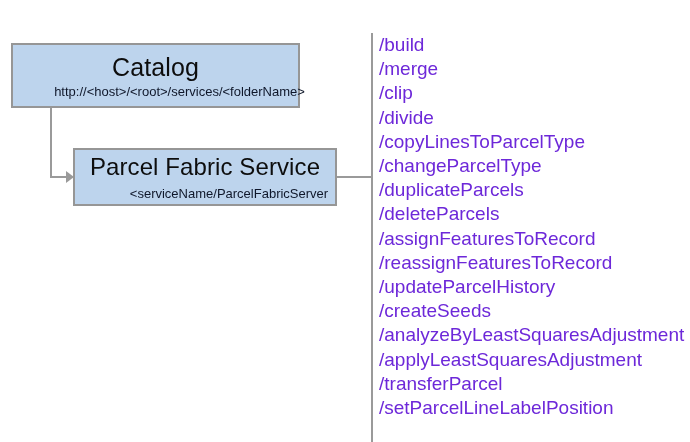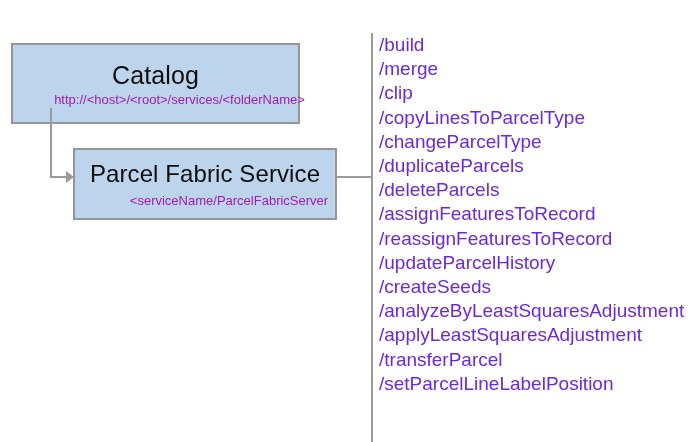--- a/index.html
+++ b/index.html
@@ -38,40 +38,40 @@
     line-height: 28px;
     font-weight: 400;
     letter-spacing: 0.1px;
     color: #0d0d0d;
     white-space: nowrap;
   }
   .node .node-subtitle {
     font-size: 13px;
     line-height: 16px;
     font-weight: 400;
-    color: #a21caf;
+    color: #0f172a;
     white-space: nowrap;
     margin-top: 2px;
     padding-left: 48px;
   }
 
   #node-catalog {
     left: 11px;
     top: 43px;
     width: 289px;
-    height: 81px;
+    height: 65px;
     padding-top: 2px;
   }
   #node-catalog .node-subtitle { margin-top: 3px; }
 
   #node-parcel-fabric-service {
     left: 73px;
     top: 148px;
     width: 264px;
-    height: 72px;
+    height: 58px;
     padding-top: 1px;
   }
   #node-parcel-fabric-service .node-title { font-size: 24px; line-height: 26px; }
   #node-parcel-fabric-service .node-subtitle { font-size: 13px; margin-top: 6px; }
 
   
   .conn {
     position: absolute;
     background: #9a9a9a;
   }
@@ -156,20 +156,21 @@
   </div>
 
   <div class="conn" id="conn-service-to-rule"></div>
 
   <div id="rule-operations"></div>
 
   <ul id="operations-list">
     <li>/build</li>
     <li>/merge</li>
     <li>/clip</li>
+    <li>/divide</li>
     <li>/copyLinesToParcelType</li>
     <li>/changeParcelType</li>
     <li>/duplicateParcels</li>
     <li>/deleteParcels</li>
     <li>/assignFeaturesToRecord</li>
     <li>/reassignFeaturesToRecord</li>
     <li>/updateParcelHistory</li>
     <li>/createSeeds</li>
     <li>/analyzeByLeastSquaresAdjustment</li>
     <li>/applyLeastSquaresAdjustment</li>

